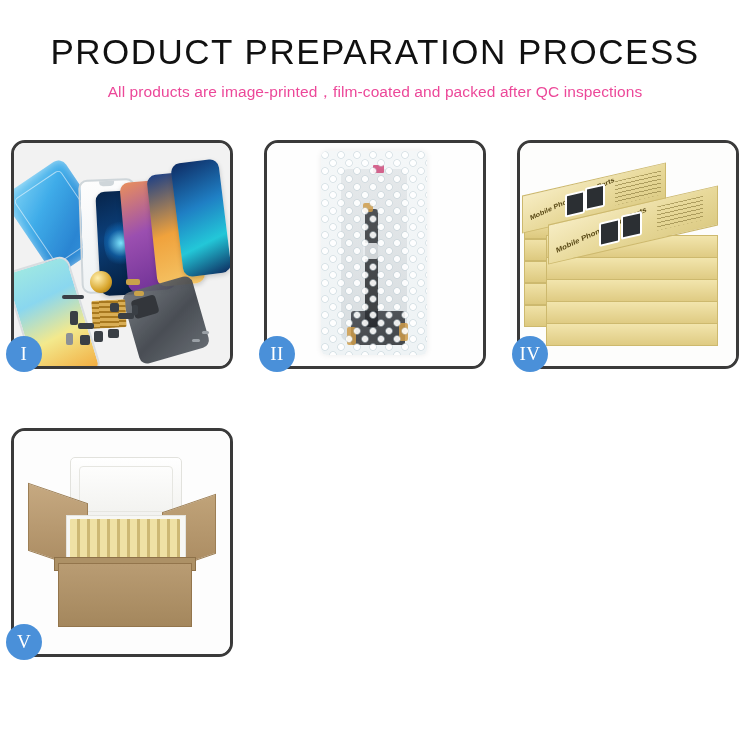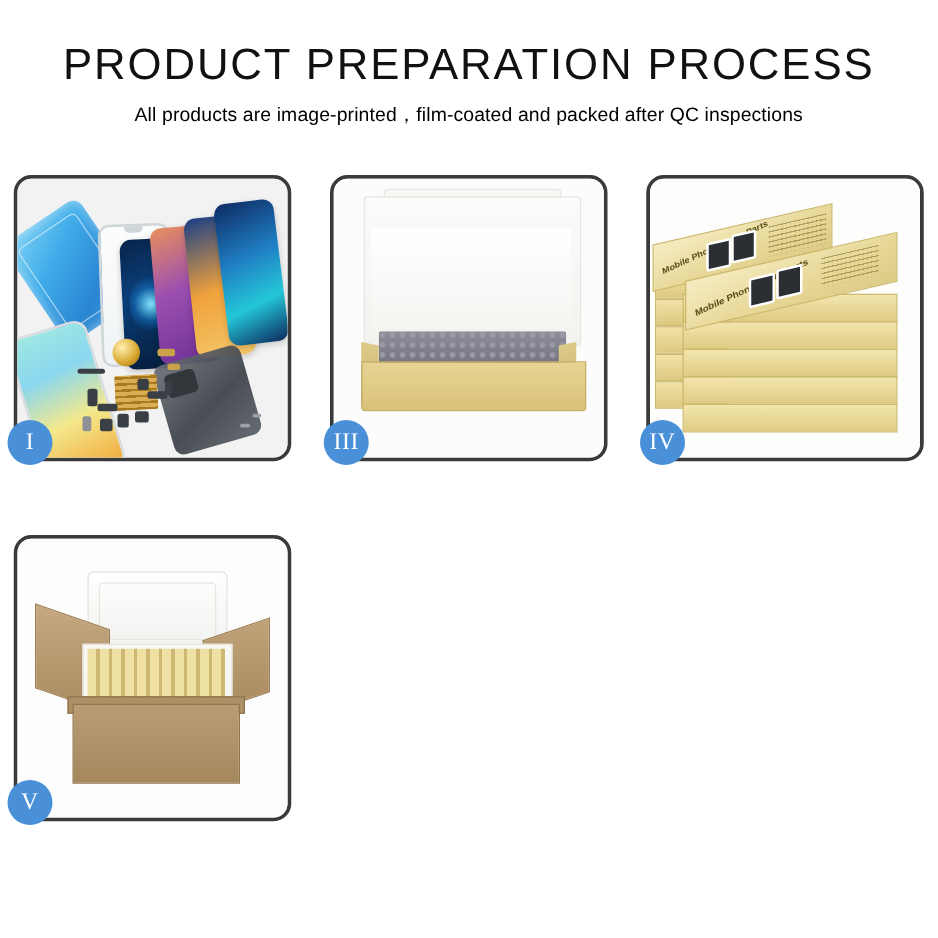--- a/index.html
+++ b/index.html
@@ -18,21 +18,21 @@
     font-size:35px;
     letter-spacing:1.5px;
     font-weight:400;
     color:#111;
     line-height:1;
     font-family:"Liberation Sans", sans-serif;
   }
   .subtitle{
     margin-top:13px;
     font-size:15.5px;
-    color:#000000;
+    color:#ec4899;
     letter-spacing:0.1px;
     font-weight:400;
   }
 
   
   .grid{
     position:absolute;
     left:11px; top:140px;
     width:728px;
     display:grid;
@@ -351,33 +351,37 @@
           <div class="pc" style="left:104px;top:170px;width:16px;height:6px;"></div>
           <div class="pc" style="left:96px;top:160px;width:9px;height:9px;"></div>
           <div class="pc" style="left:118px;top:162px;width:6px;height:10px;"></div>
           <div class="pc" style="left:178px;top:196px;width:8px;height:3px;background:#9aa0a6;"></div>
           <div class="pc" style="left:188px;top:188px;width:7px;height:3px;background:#9aa0a6;"></div>
         </div>
       </div>
       <div class="badge">I</div>
     </div>
 
-
     <div class="panel">
-      <div class="panel-inner p3">
-        <div class="b3-lidtab"></div>
-        <div class="b3-lidback"></div>
-        <div class="b3-foam"></div>
-        <div class="b3-grayfoam"></div>
-        <div class="b3-lend"></div>
-        <div class="b3-rend"></div>
-        <div class="b3-front"></div>
+      <div class="panel-inner p2">
+        <div class="bwrap">
+          <div class="lcd"></div>
+          <div class="flex"></div>
+          <div class="wht"></div>
+          <div class="flex2"></div>
+          <div class="conn" style="left:26px;top:176px;width:9px;height:18px;"></div>
+          <div class="conn" style="left:78px;top:172px;width:9px;height:18px;"></div>
+          <div class="conn" style="left:42px;top:52px;width:10px;height:9px;"></div>
+          <div class="pinklbl"></div>
+          <div class="bubbles"></div>
+        </div>
       </div>
-      <div class="badge">III</div>
+      <div class="badge">II</div>
     </div>
+
 
     <div class="panel">
       <div class="panel-inner p4">
 
         <div class="stk-side" style="top:74px;"></div>
         <div class="stk-side" style="top:96px;"></div>
         <div class="stk-side" style="top:118px;"></div>
         <div class="stk-side" style="top:140px;"></div>
         <div class="stk-side" style="top:162px;"></div>
 

